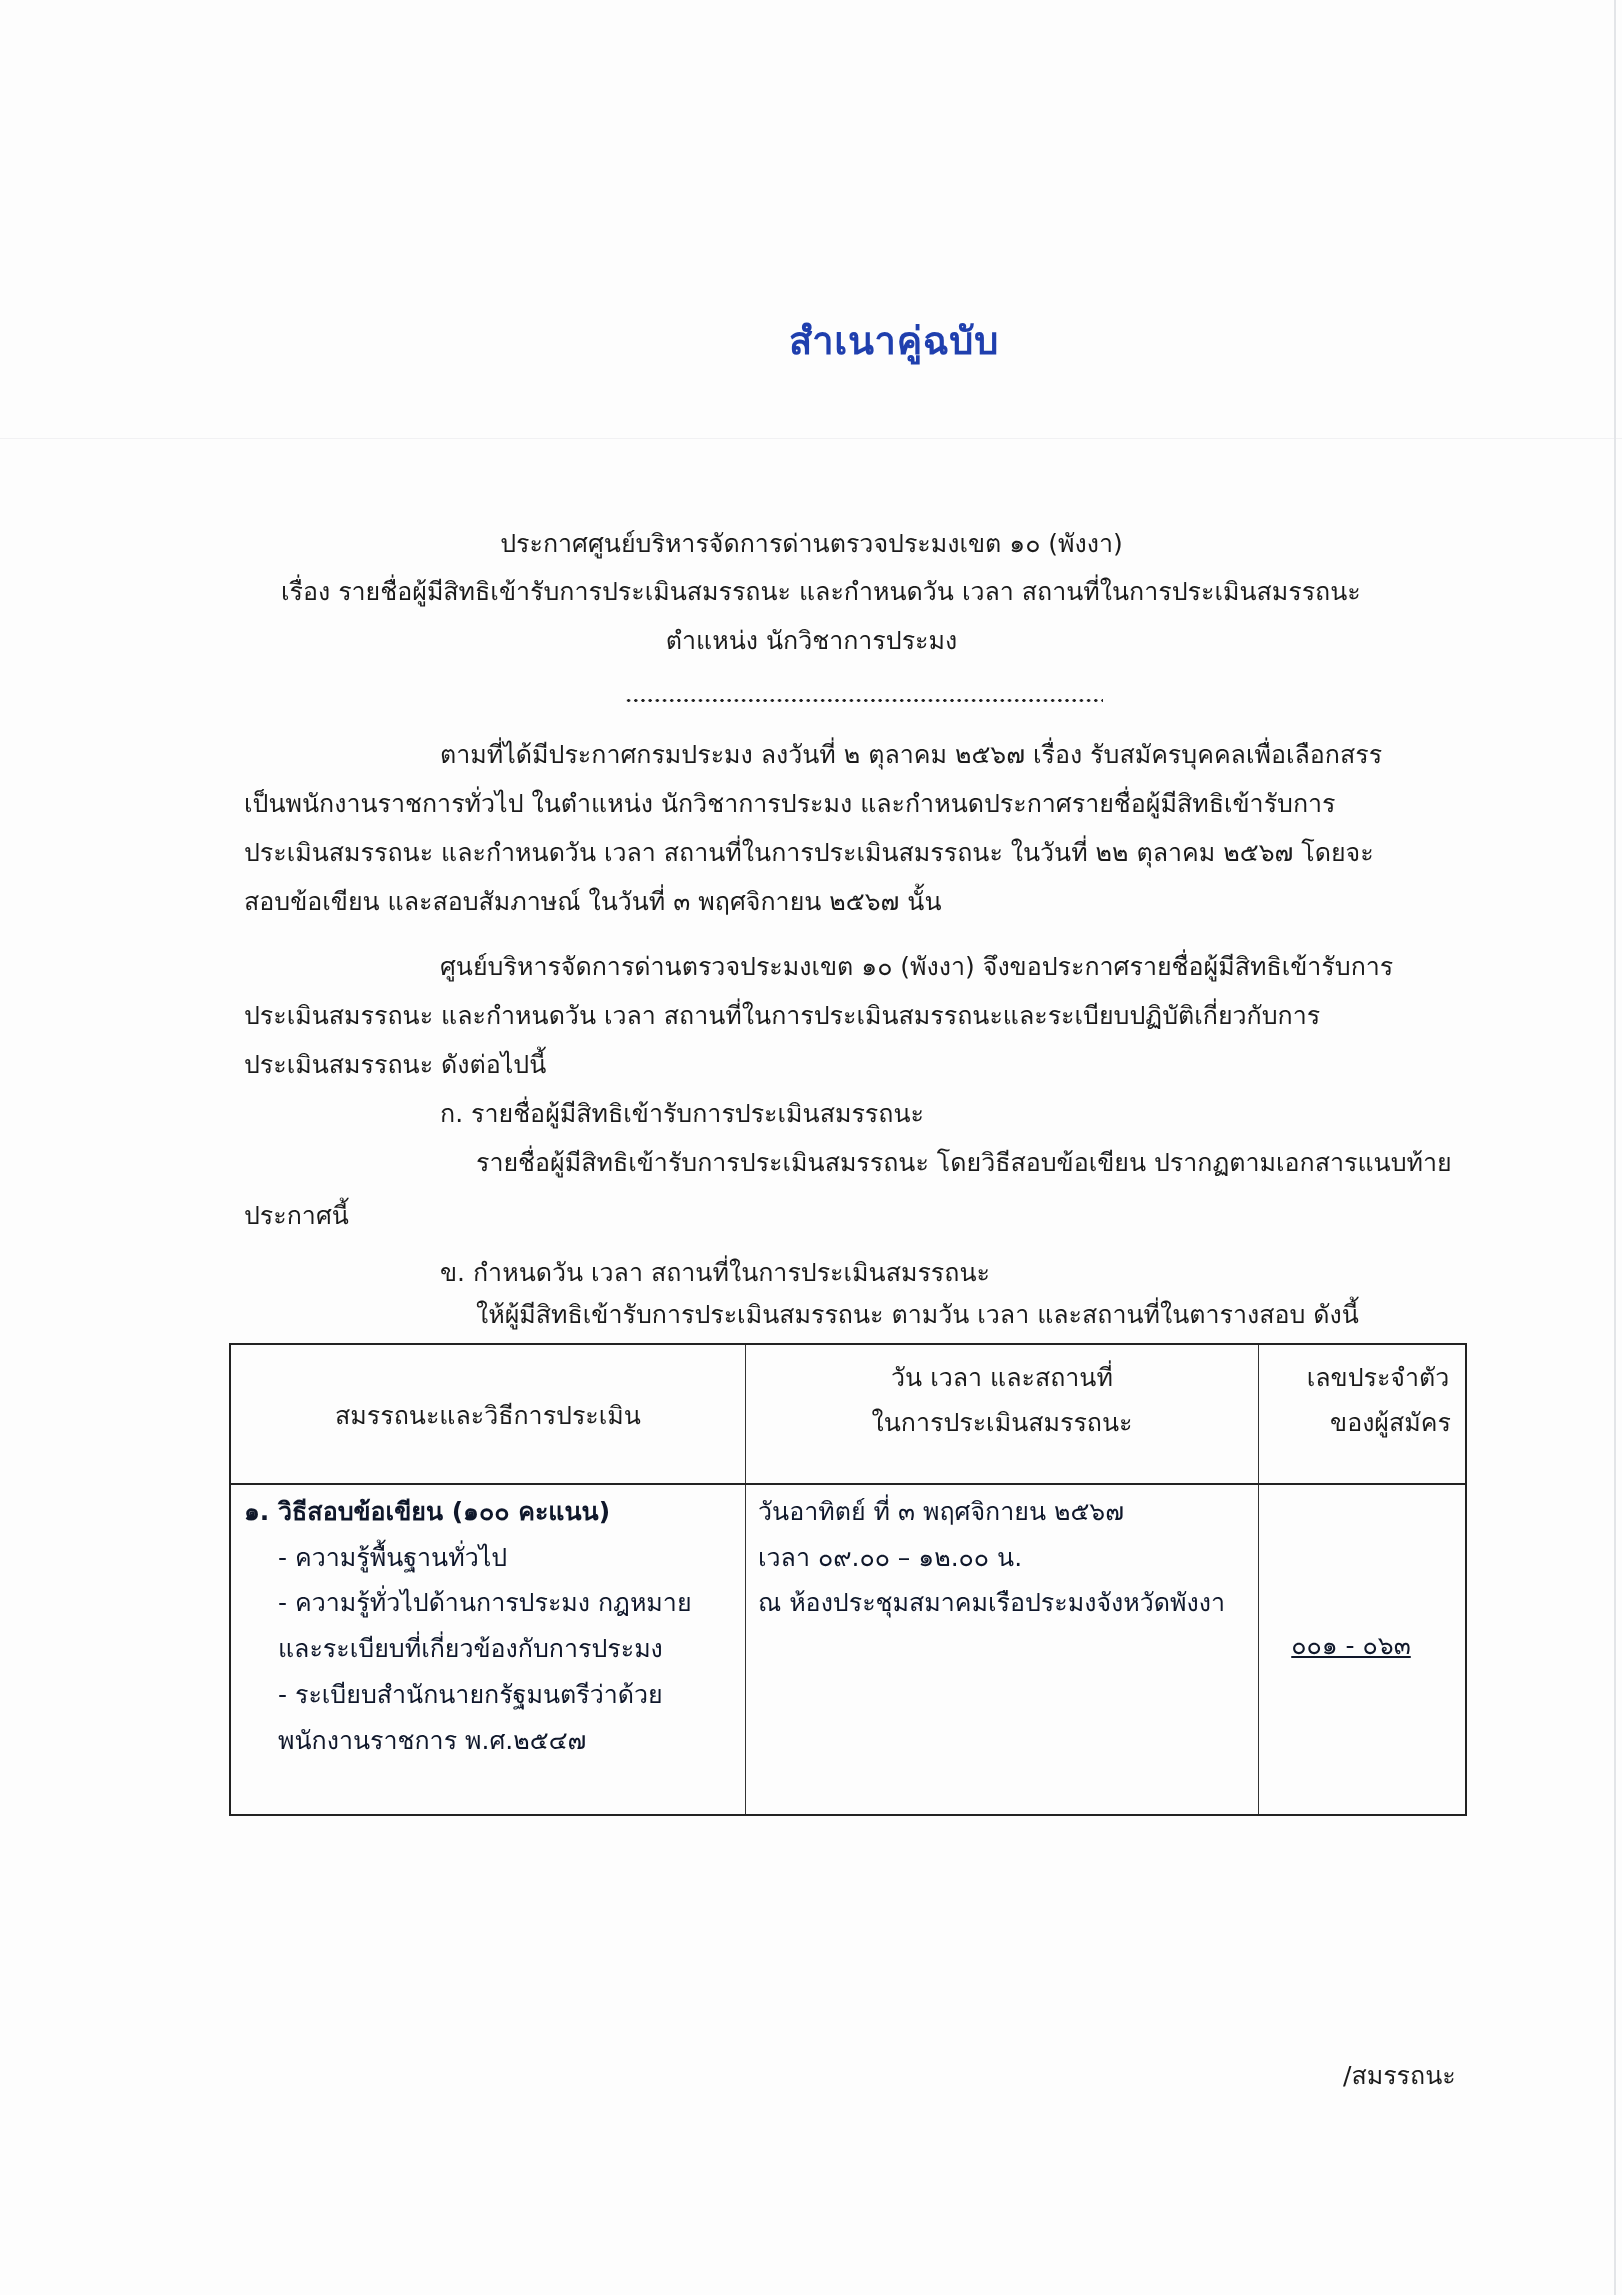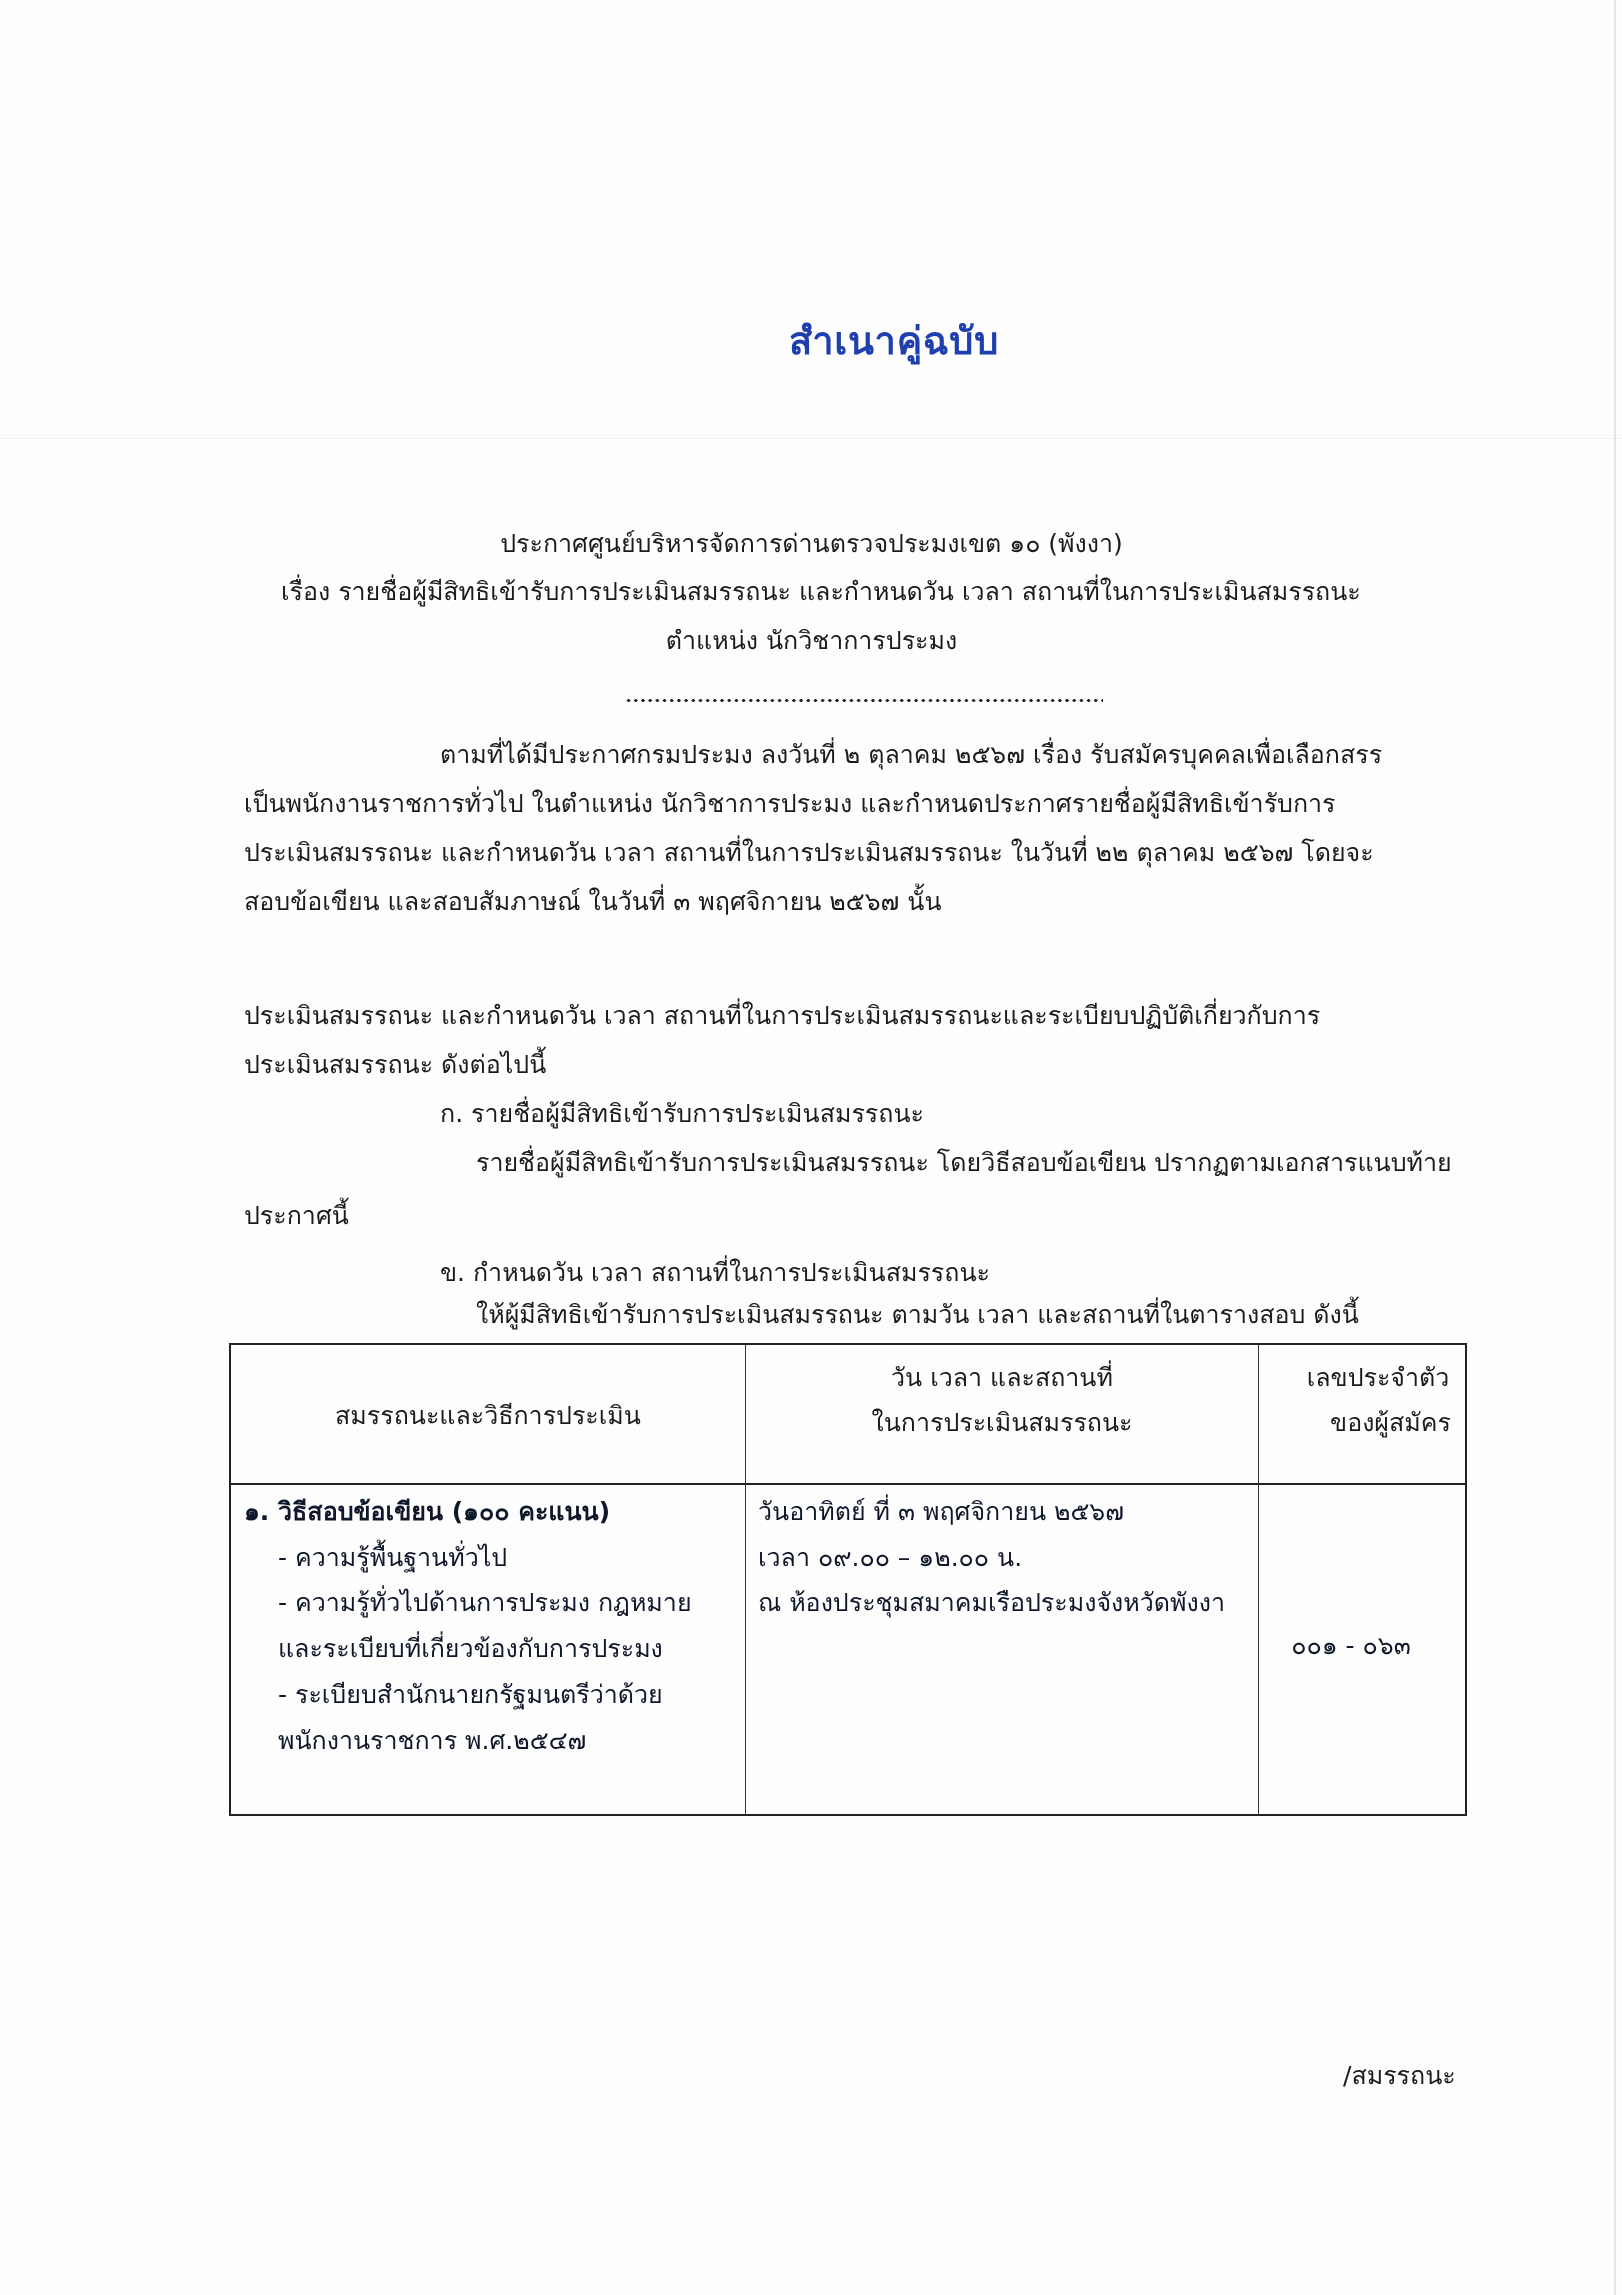--- a/index.html
+++ b/index.html
@@ -130,20 +130,21 @@
   <div class="line center heading-1">ประกาศศูนย์บริหารจัดการด่านตรวจประมงเขต ๑๐ (พังงา)</div>
   <div class="line heading-2">เรื่อง  รายชื่อผู้มีสิทธิเข้ารับการประเมินสมรรถนะ และกำหนดวัน เวลา สถานที่ในการประเมินสมรรถนะ</div>
   <div class="line center heading-3">ตำแหน่ง นักวิชาการประมง</div>
   <div class="dots"></div>
 
   <div class="line para indent" style="top:742px;">ตามที่ได้มีประกาศกรมประมง ลงวันที่ ๒ ตุลาคม ๒๕๖๗ เรื่อง รับสมัครบุคคลเพื่อเลือกสรร</div>
   <div class="line para" style="top:791px;">เป็นพนักงานราชการทั่วไป ในตำแหน่ง นักวิชาการประมง และกำหนดประกาศรายชื่อผู้มีสิทธิเข้ารับการ</div>
   <div class="line para" style="top:840px;">ประเมินสมรรถนะ และกำหนดวัน เวลา สถานที่ในการประเมินสมรรถนะ ในวันที่ ๒๒ ตุลาคม  ๒๕๖๗ โดยจะ</div>
   <div class="line para" style="top:889px;">สอบข้อเขียน และสอบสัมภาษณ์ ในวันที่ ๓ พฤศจิกายน ๒๕๖๗ นั้น</div>
 
+  <div class="line para indent" style="top:954px;">ศูนย์บริหารจัดการด่านตรวจประมงเขต ๑๐ (พังงา) จึงขอประกาศรายชื่อผู้มีสิทธิเข้ารับการ</div>
   <div class="line para" style="top:1052px;">ประเมินสมรรถนะ ดังต่อไปนี้</div>
   <div class="line para" style="top:1003px;">ประเมินสมรรถนะ และกำหนดวัน เวลา สถานที่ในการประเมินสมรรถนะและระเบียบปฏิบัติเกี่ยวกับการ</div>
 
   <div class="line item" style="top:1101px;">ก. รายชื่อผู้มีสิทธิเข้ารับการประเมินสมรรถนะ</div>
   <div class="line subitem" style="top:1150px;">รายชื่อผู้มีสิทธิเข้ารับการประเมินสมรรถนะ โดยวิธีสอบข้อเขียน ปรากฏตามเอกสารแนบท้าย</div>
   <div class="line para" style="top:1203px;">ประกาศนี้</div>
 
   <div class="line item" style="top:1260px;">ข.  กำหนดวัน เวลา สถานที่ในการประเมินสมรรถนะ</div>
   <div class="line subitem" style="top:1302px;">ให้ผู้มีสิทธิเข้ารับการประเมินสมรรถนะ ตามวัน เวลา และสถานที่ในตารางสอบ ดังนี้</div>
 
@@ -162,18 +163,18 @@
     <div class="td" style="left:47px; top:200px;">- ความรู้พื้นฐานทั่วไป</div>
     <div class="td" style="left:47px; top:245px;">- ความรู้ทั่วไปด้านการประมง กฎหมาย</div>
     <div class="td" style="left:47px; top:291px;">  และระเบียบที่เกี่ยวข้องกับการประมง</div>
     <div class="td" style="left:47px; top:337px;">- ระเบียบสำนักนายกรัฐมนตรีว่าด้วย</div>
     <div class="td" style="left:47px; top:383px;">  พนักงานราชการ พ.ศ.๒๕๔๗</div>
 
     <div class="td" style="left:527px; top:154px;">วันอาทิตย์ ที่ ๓ พฤศจิกายน ๒๕๖๗</div>
     <div class="td" style="left:527px; top:200px;">เวลา ๐๙.๐๐ – ๑๒.๐๐ น.</div>
     <div class="td" style="left:527px; top:245px;">ณ ห้องประชุมสมาคมเรือประมงจังหวัดพังงา</div>
 
-    <div class="td" style="left:1029px; width:182px; text-align:center; top:288px;">๐๐๑ - ๐๖๓</div>
+    <div class="td" style="left:1029px; width:182px; text-align:center; top:288px;text-decoration:underline;">๐๐๑ - ๐๖๓</div>
   </div>
 
   <div class="footer-next">/สมรรถนะ</div>
 </div>
 
 
 </body></html>

